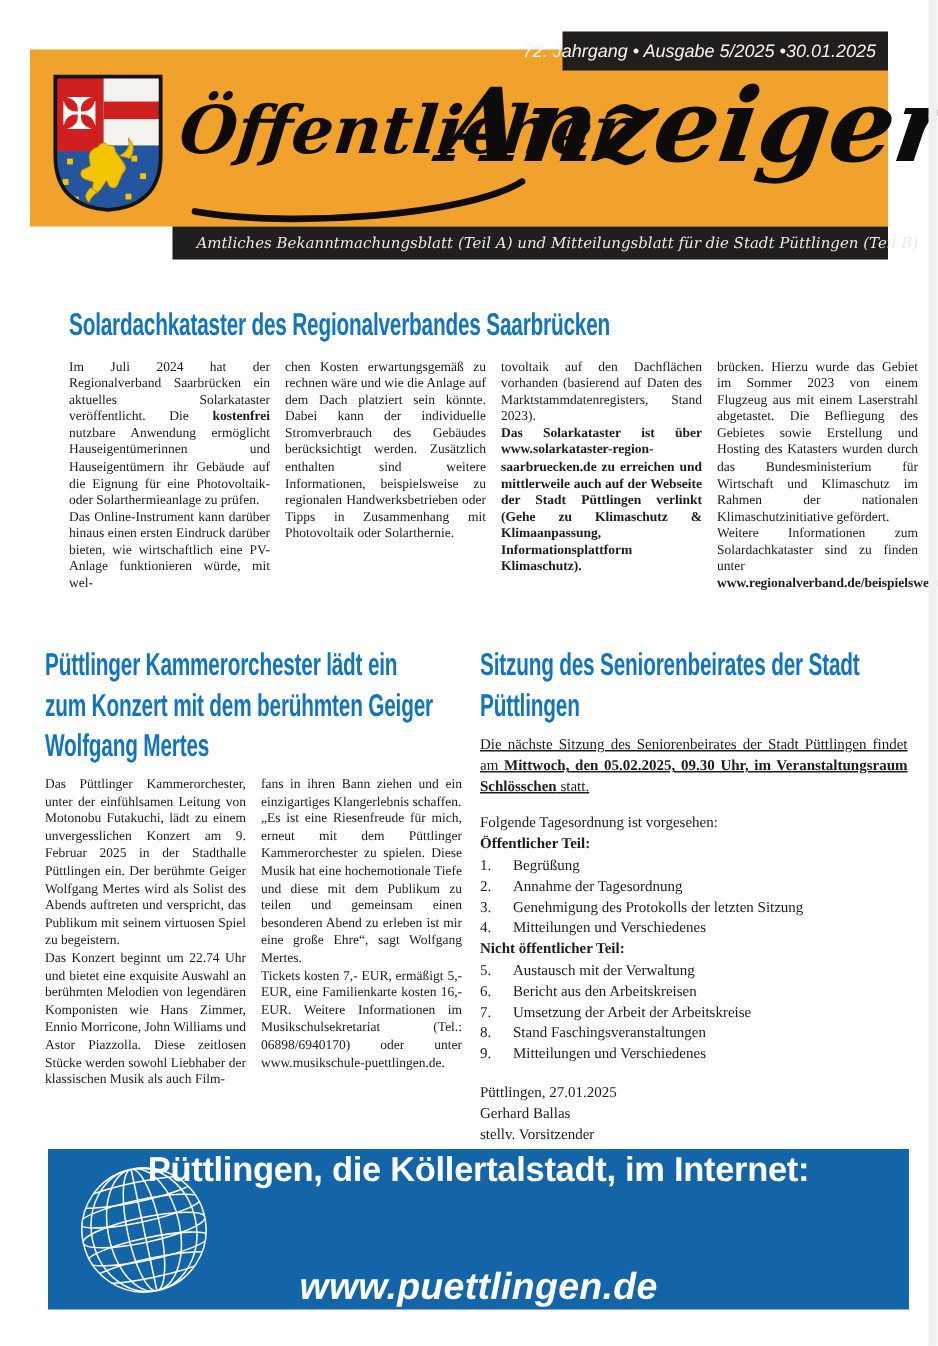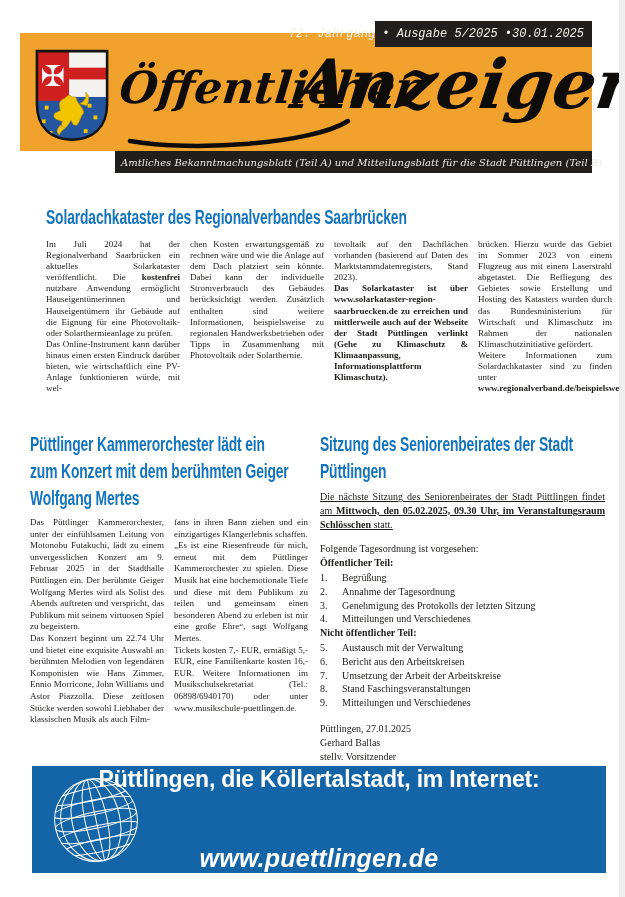--- a/index.html
+++ b/index.html
@@ -12,27 +12,27 @@
   *{margin:0;padding:0;box-sizing:border-box;}
   html,body{background:#ffffff;}
   #page{
     position:relative;width:625px;height:897px;background:#ffffff;overflow:hidden;
     font-family:"Liberation Serif",serif;color:var(--ink);
   }
   
   #orange-block{position:absolute;left:20px;top:33px;width:572px;height:118px;background:var(--orange);}
   #issue-bar{
     position:absolute;left:375px;top:21px;width:217px;height:26px;background:var(--bar-black);
-    color:#f5f2ea;font-family:Liberation Mono, monospace;font-style:italic;font-size:12px;
+    color:#f5f2ea;font-family:Liberation Sans, sans-serif;font-style:italic;font-size:12px;
     display:flex;align-items:center;justify-content:flex-end;padding-right:8px;white-space:nowrap;
   }
   #subtitle-bar{
     position:absolute;left:115px;top:151px;width:477px;height:22px;background:var(--bar-black);
     color:#eceae2;font-family:"DejaVu Serif",serif;font-style:italic;font-size:10px;
-    display:flex;align-items:center;padding-left:6px;white-space:nowrap;
+    display:flex;align-items:center;padding-left:16px;white-space:nowrap;
   }
   #crest{position:absolute;left:33px;top:47px;width:78px;height:96px;}
   .script-title{position:absolute;color:#0d0c0a;font-family:"DejaVu Serif",serif;font-style:italic;font-weight:bold;white-space:nowrap;}
   #title-script1{left:120px;top:62px;font-size:44px;transform:skewX(-6deg);}
   #title-script2{left:296px;top:44px;font-size:68px;transform:skewX(-8deg);}
   #title-swoosh{position:absolute;left:122px;top:118px;}
   
   .headline{
     font-family:"Liberation Sans",sans-serif;font-weight:bold;color:var(--blue);
     font-size:21px;line-height:27px;letter-spacing:-0.2px;white-space:nowrap;

